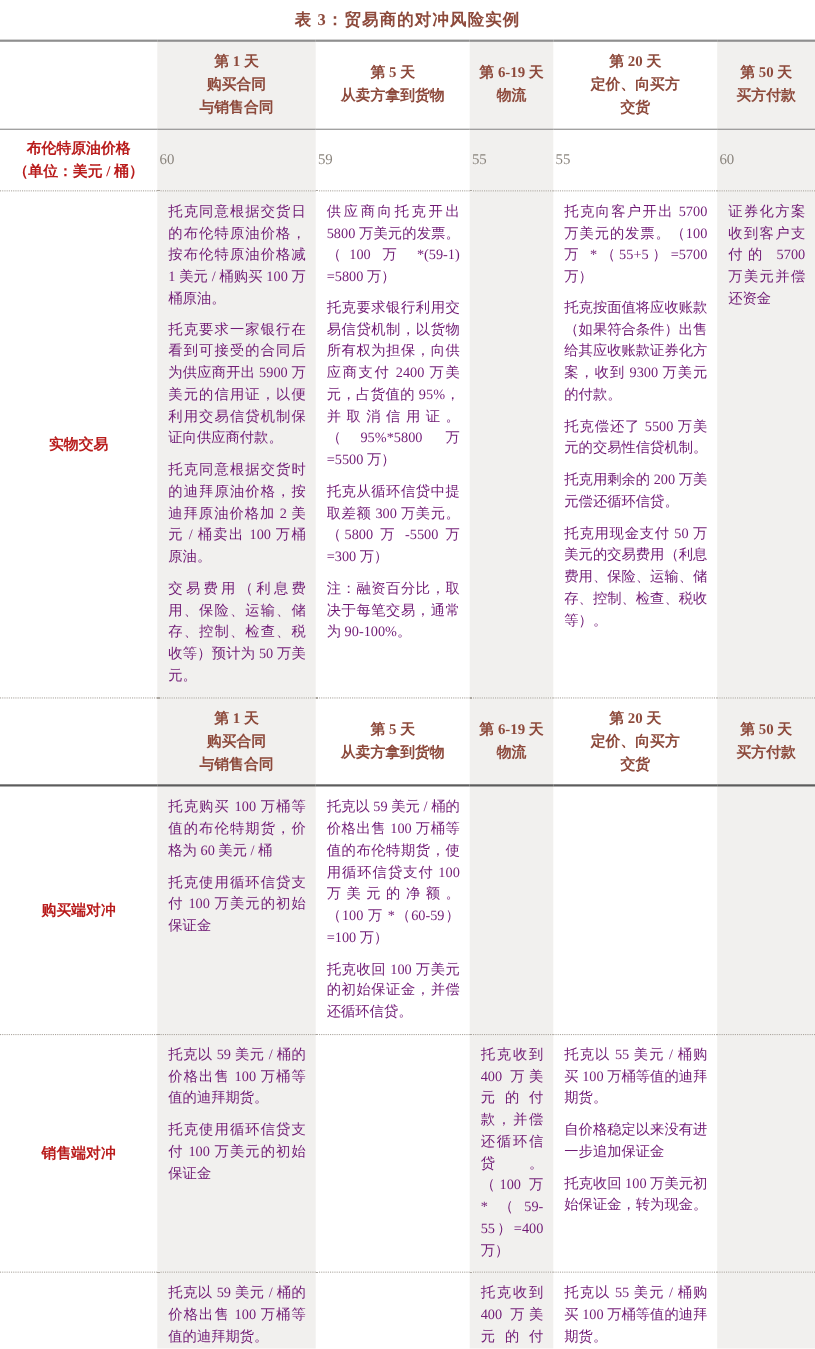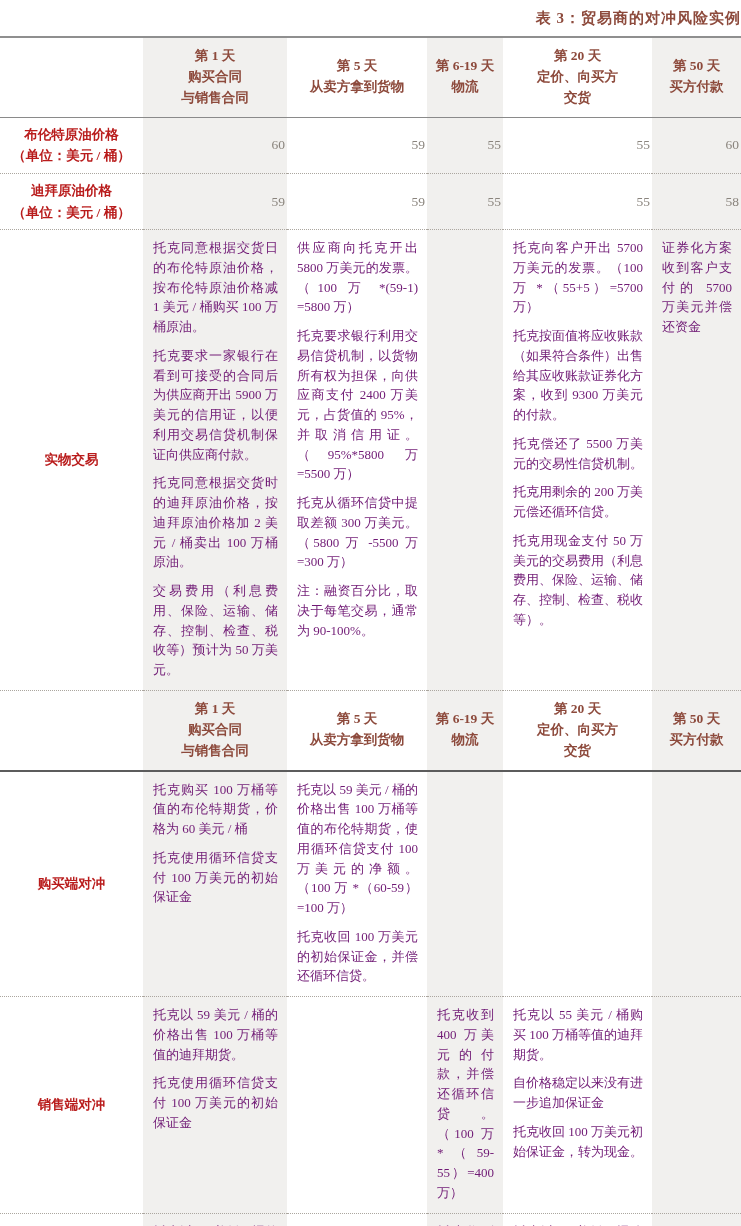--- a/index.html
+++ b/index.html
@@ -2,21 +2,21 @@
 <html><head>
 <meta charset="utf-8">
 <style>
   html,body{margin:0;padding:0;}
   body{
     width:741px;height:1226px;overflow:hidden;background:#ffffff;
     font-family:"Liberation Serif","DejaVu Serif",serif;
   }
   .page{width:741px;height:1226px;overflow:hidden;}
   .title{
-    text-align:right;color:#8d4a3c;font-weight:bold;
+    text-align:center;color:#8d4a3c;font-weight:bold;
     font-size:15px;padding:9px 0 8px 0;letter-spacing:1px;
   }
   table.hedge{
     width:741px;border-collapse:collapse;table-layout:fixed;
   }
   col.c1{width:143px}col.c2{width:144px}col.c3{width:140px}
   col.c4{width:76px}col.c5{width:149px}col.c6{width:89px}
   
   tr > *:nth-child(even){background:#f1f0ee;}
   tr.header-row{border-top:2px solid #8f8f8f;border-bottom:1px solid #8a8a8a;}
@@ -26,21 +26,21 @@
   th.hdr{
     color:#8d4a3c;font-weight:bold;font-size:13.5px;line-height:1.55;
     text-align:center;vertical-align:middle;white-space:pre-line;
     padding:8px 2px;
   }
   td.lbl{
     color:#b91c1c;font-size:13.5px;font-weight:bold;line-height:1.6;
     text-align:center;vertical-align:middle;white-space:pre-line;padding:6px 2px;
   }
   td.num{
-    color:#8a847d;font-size:13.5px;text-align:right;vertical-align:middle;
+    color:#8a847d;font-size:13.5px;text-align:left;vertical-align:middle;
     padding:6px 2px;
   }
   td.cell{
     color:#701a75;font-size:13px;line-height:1.52;vertical-align:top;
     text-align:justify;padding:8px 9px 10px 10px;
   }
   td.cell p.para{margin:0 0 9px 0;}
   td.cell p.para:last-child{margin-bottom:0;}
 </style>
 </head>
@@ -79,29 +79,20 @@
       <tr class="data-row">
         <td class="lbl">布伦特原油价格
 （单位：美元 / 桶）</td>
         <td class="num">60</td>
         <td class="num">59</td>
         <td class="num">55</td>
         <td class="num">55</td>
         <td class="num">60</td>
       </tr>
 
-      <tr class="data-row">
-        <td class="lbl">迪拜原油价格
-（单位：美元 / 桶）</td>
-        <td class="num">59</td>
-        <td class="num">59</td>
-        <td class="num">55</td>
-        <td class="num">55</td>
-        <td class="num">58</td>
-      </tr>
 
       <tr class="data-row">
         <td class="lbl">实物交易</td>
         <td class="cell">
             <p class="para">托克同意根据交货日的布伦特原油价格，按布伦特原油价格减 1 美元 / 桶购买 100 万桶原油。</p>
             <p class="para">托克要求一家银行在看到可接受的合同后为供应商开出 5900 万美元的信用证，以便利用交易信贷机制保证向供应商付款。</p>
             <p class="para">托克同意根据交货时的迪拜原油价格，按迪拜原油价格加 2 美元 / 桶卖出 100 万桶原油。</p>
             <p class="para">交易费用（利息费用、保险、运输、储存、控制、检查、税收等）预计为 50 万美元。</p>
           </td>
         <td class="cell">

